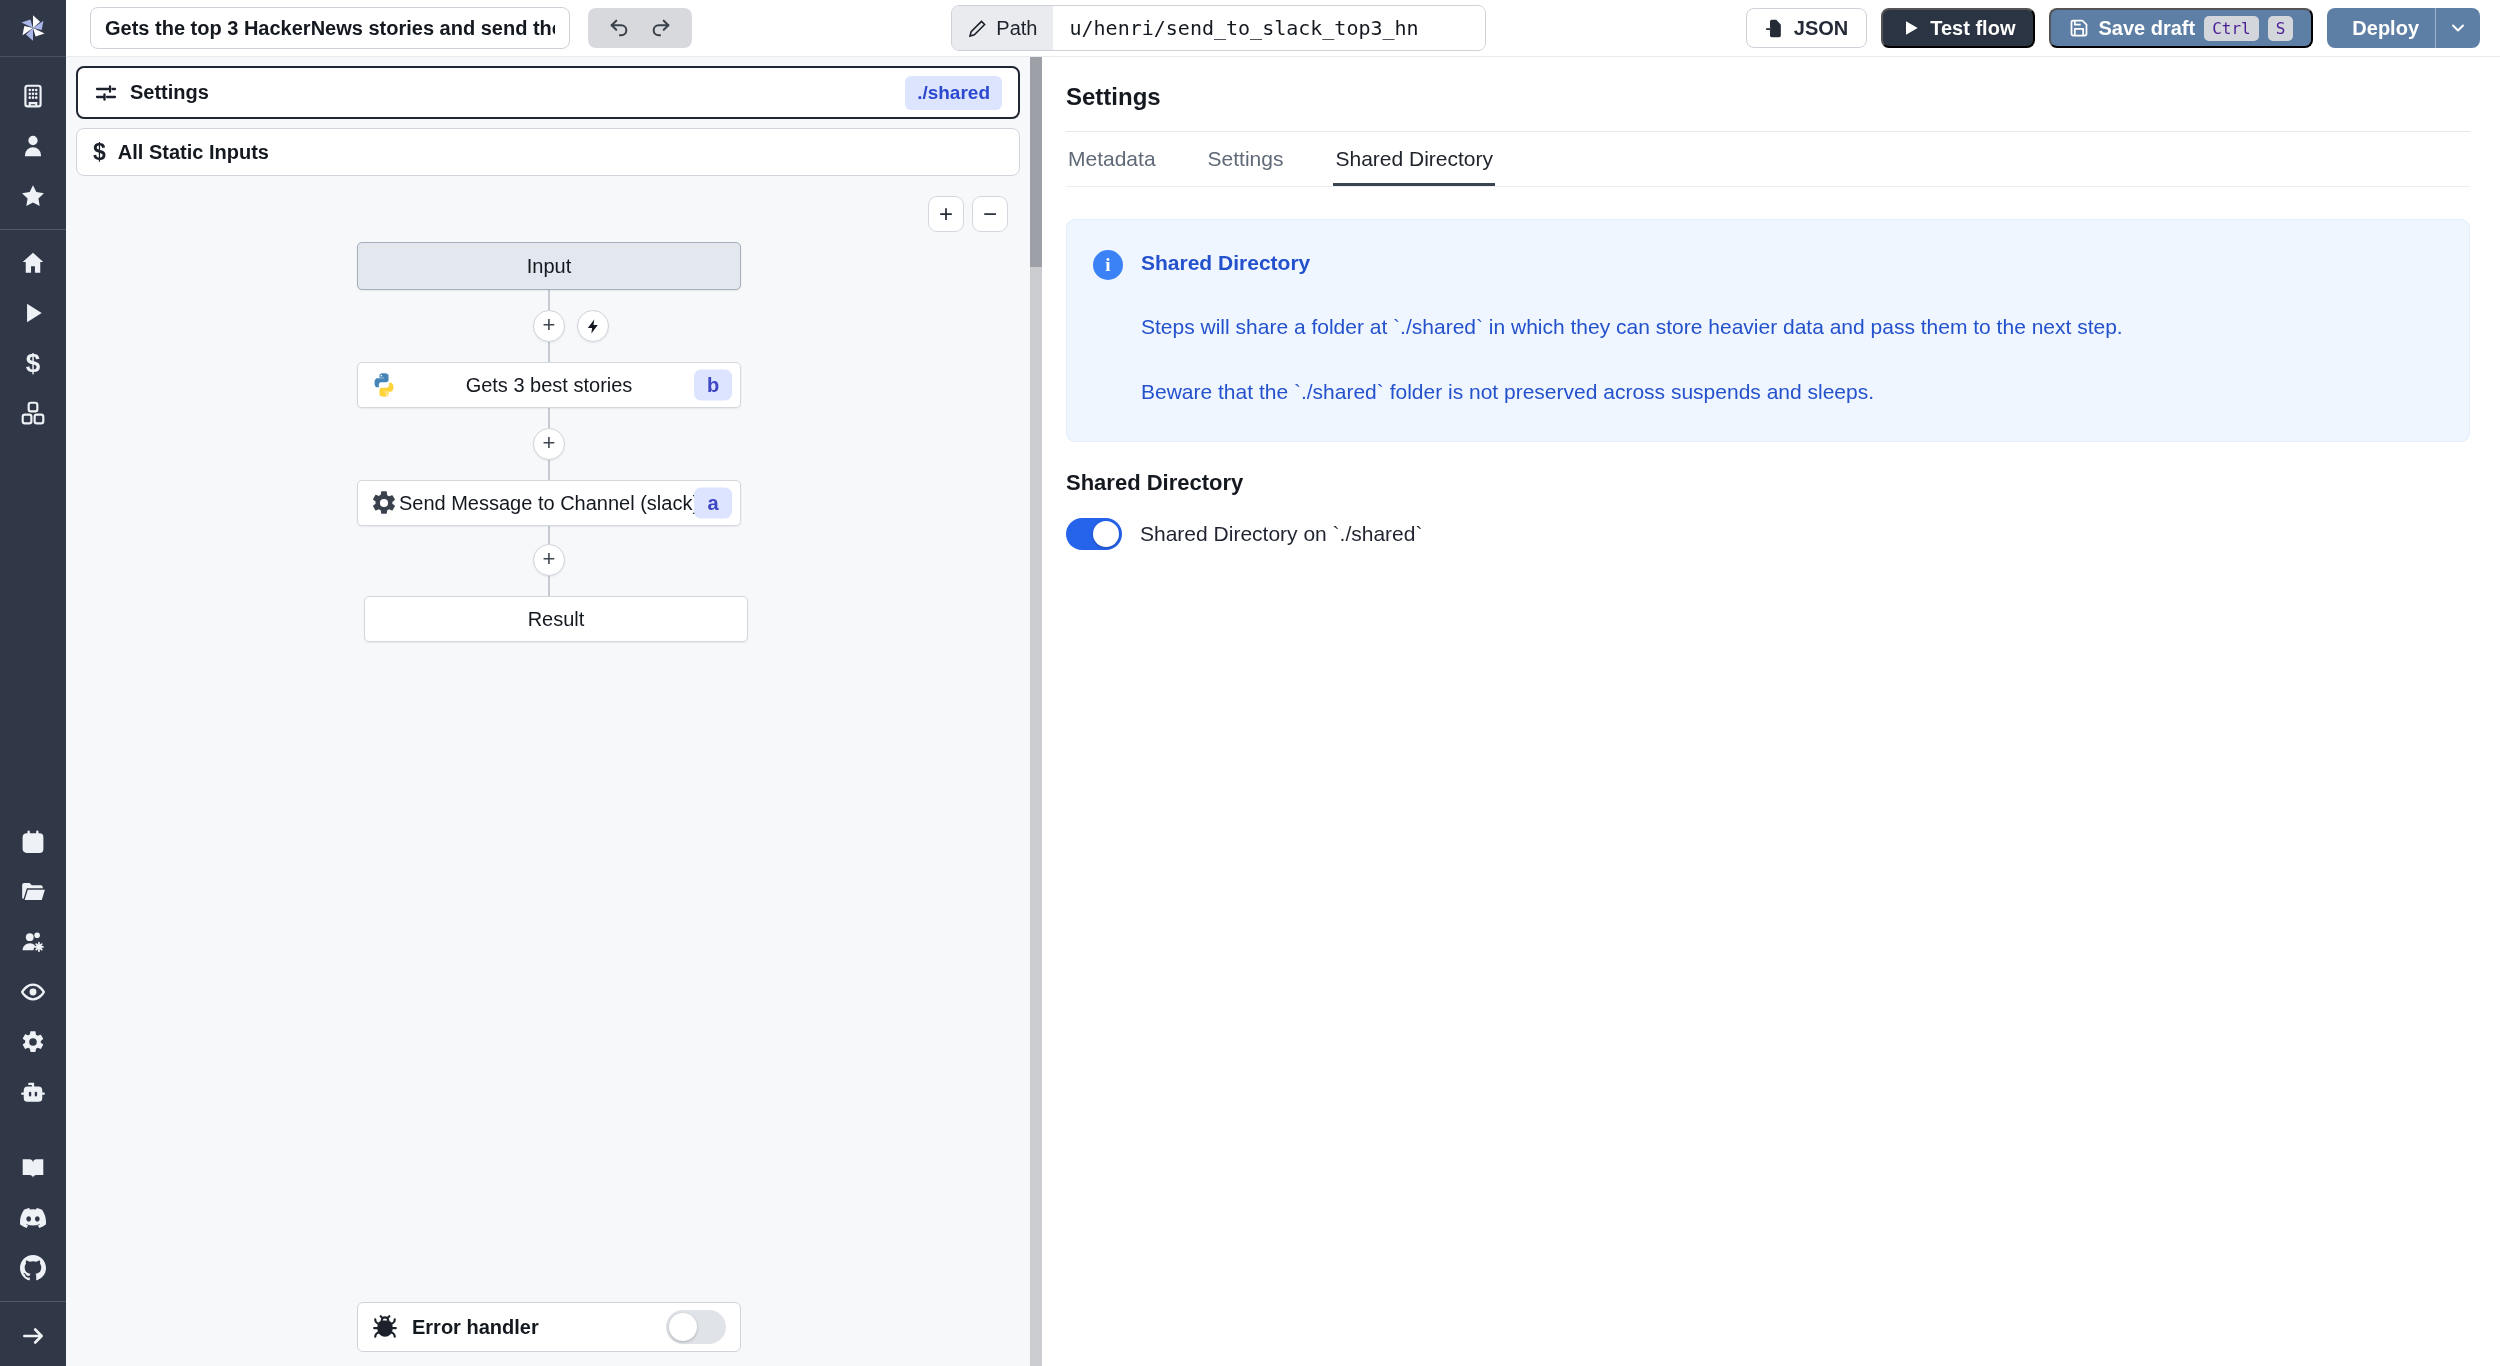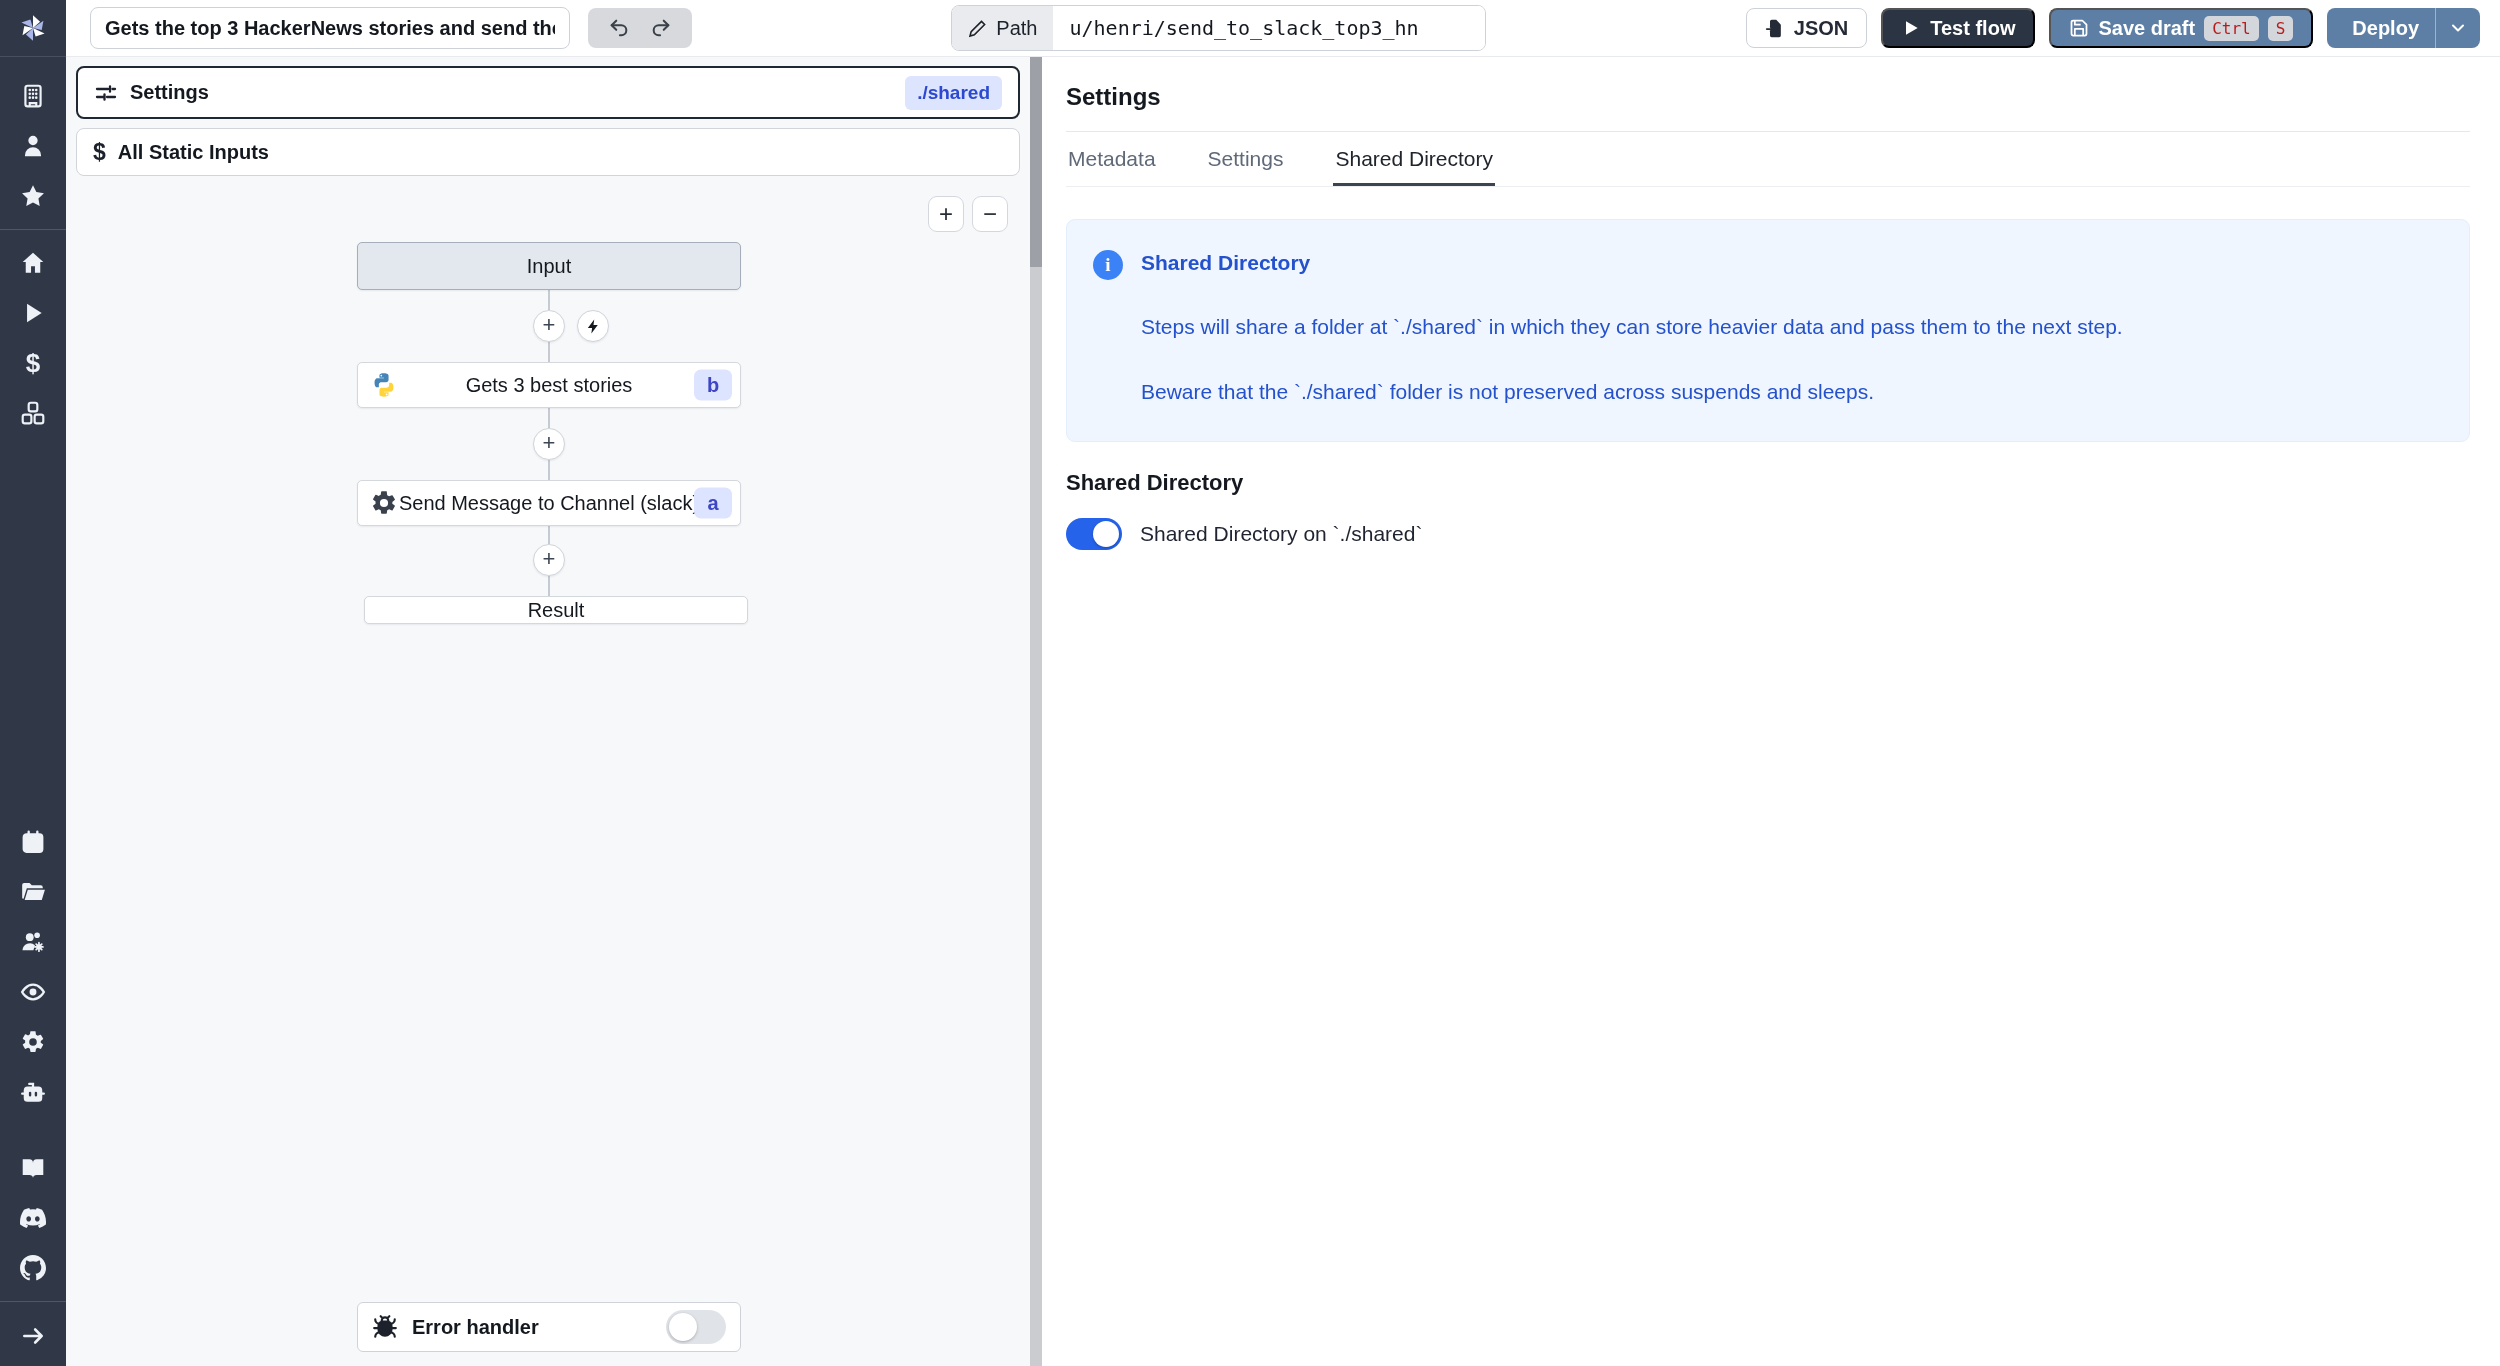--- a/index.html
+++ b/index.html
@@ -29,21 +29,21 @@
   .path-group { height:46px; display:flex; border:1px solid #cdd2d9; border-radius:8px; overflow:hidden; }
   .path-label { background:#e9ebee; display:flex; align-items:center; gap:9px; padding:0 16px; font-size:20px; color:#1c212b; cursor:pointer; }
   .path-label svg { width:19px; height:19px; }
   .path-value { background:#fff; border:none; width:432px; padding:0 16px; font-family:"DejaVu Sans Mono", monospace; font-size:20px; color:#14181f; }
   .tb-right { display:flex; align-items:center; gap:14px; }
   .btn { height:40px; border-radius:8px; display:flex; align-items:center; gap:9px; padding:0 18px; font-size:20px; font-weight:700; cursor:pointer; white-space:nowrap; }
   .btn svg { width:20px; height:20px; }
   .btn-outline { background:#fff; border:1px solid #cdd2d9; color:#252b36; }
   .btn-dark { background:#2b3442; color:#fff; }
   .btn-steel { background:#5e7fa5; color:#fff; }
-  .kbd { background:#d3d6db; color:#b91c1c; font-family:"DejaVu Sans Mono", monospace; font-size:16px; font-weight:400; padding:3px 8px; border-radius:5px; }
+  .kbd { background:#d3d6db; color:#4c1d95; font-family:"DejaVu Sans Mono", monospace; font-size:16px; font-weight:400; padding:3px 8px; border-radius:5px; }
   .deploy-split { display:flex; align-items:stretch; background:#5e7fa5; border-radius:8px; overflow:hidden; height:40px; cursor:pointer; }
   .deploy-main { display:flex; align-items:center; gap:9px; padding:0 16px; color:#fff; font-size:20px; font-weight:700; }
   .deploy-caret { display:flex; align-items:center; padding:0 12px; border-left:1px solid rgba(255,255,255,0.4); color:#fff; }
   .deploy-caret svg { width:20px; height:20px; }
 
   
   .content { flex:1; display:flex; min-height:0; }
 
   
   .flow-panel { width:964px; background:#f7f8fa; display:flex; flex-direction:column; position:relative; flex-shrink:0; }
@@ -57,21 +57,21 @@
   .fp-static .fp-title { font-weight:700; }
 
   .canvas { flex:1; position:relative; }
   .zoom-ctrls { position:absolute; top:20px; right:22px; display:flex; gap:8px; }
   .zoom-btn { width:36px; height:36px; background:#fff; border:1px solid #d4d8de; border-radius:9px; font-size:24px; color:#272d38; display:flex; align-items:center; justify-content:center; cursor:pointer; }
 
   .graph { position:absolute; left:291px; top:66px; width:384px; display:flex; flex-direction:column; align-items:center; }
   .gnode { width:384px; height:48px; border-radius:5px; display:flex; align-items:center; justify-content:center; position:relative; font-size:20px; color:#14181f; box-shadow:0 1px 2px rgba(20,25,40,0.07); cursor:pointer; }
   .gnode-input { background:#e3e8ee; border:1px solid #a5aeba; }
   .gnode-step { background:#fff; border:1px solid #d4d7dc; height:46px; }
-  .gnode-result { background:#fff; border:1px solid #d4d7dc; height:28px;margin-left:14px; }
+  .gnode-result { background:#fff; border:1px solid #d4d7dc; height:46px;margin-left:14px; }
   .vline { width:2px; background:#c6cbd3; }
   .plusrow { position:relative; height:32px; width:100%; display:flex; justify-content:center; }
   .pcircle { width:32px; height:32px; border-radius:50%; background:#fff; border:1px solid #d0d5db; color:#3d4652; display:flex; align-items:center; justify-content:center; box-shadow:0 1px 2px rgba(20,25,40,0.08); cursor:pointer; }
   .pcircle .plus { font-size:22px; line-height:1; margin-top:-2px; }
   .boltcircle { position:absolute; left:calc(50% + 28px); top:0; }
   .boltcircle svg { width:17px; height:17px; color:#14181f; }
   .node-icon { position:absolute; left:11px; top:50%; transform:translateY(-50%); width:30px; height:30px; display:flex; align-items:center; justify-content:center; }
   .node-icon svg { width:28px; height:28px; }
   .gear-dark { color:#3a414d; }
   .node-badge { position:absolute; right:8px; top:50%; transform:translateY(-50%); background:#dde4ff; color:#3f46c4; font-size:20px; font-weight:700; width:38px; height:31px; border-radius:7px; display:flex; align-items:center; justify-content:center; }

